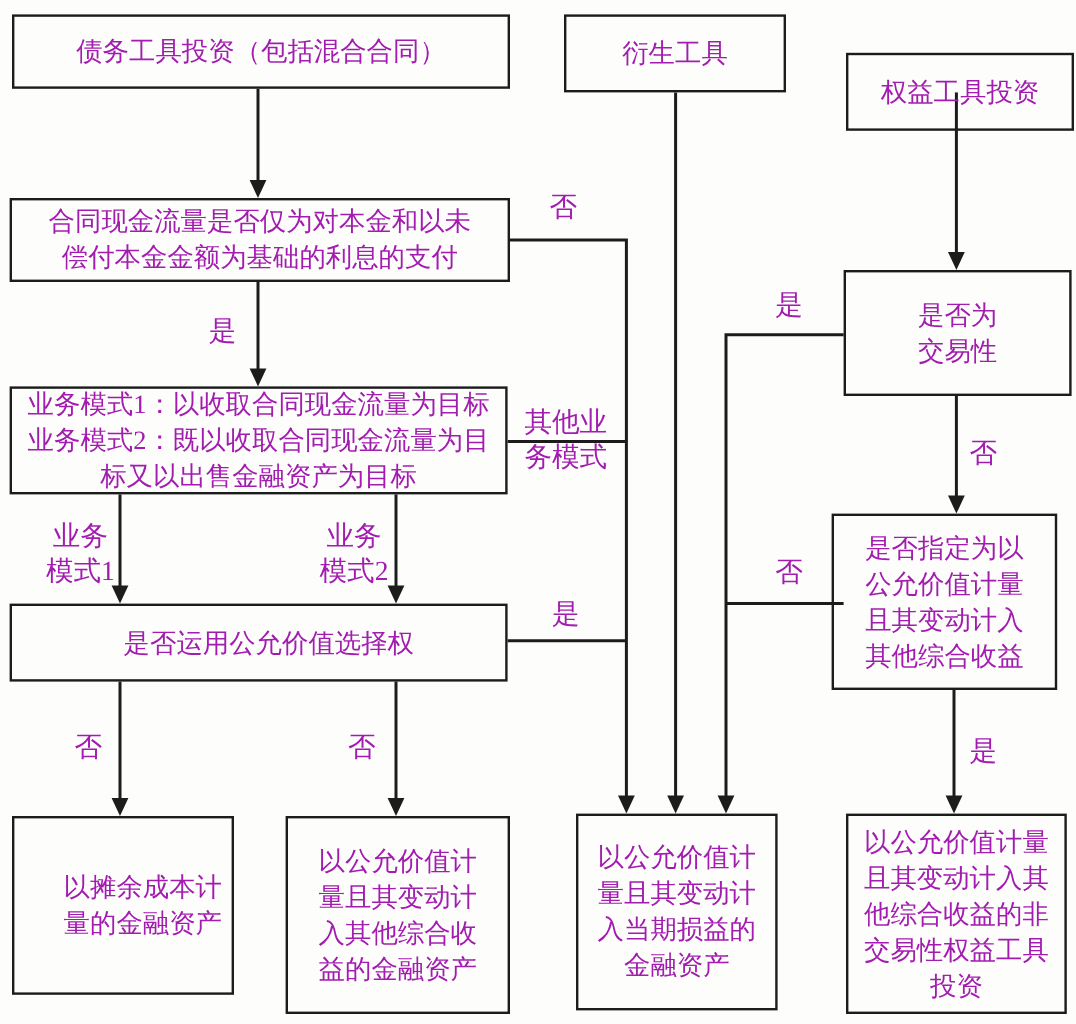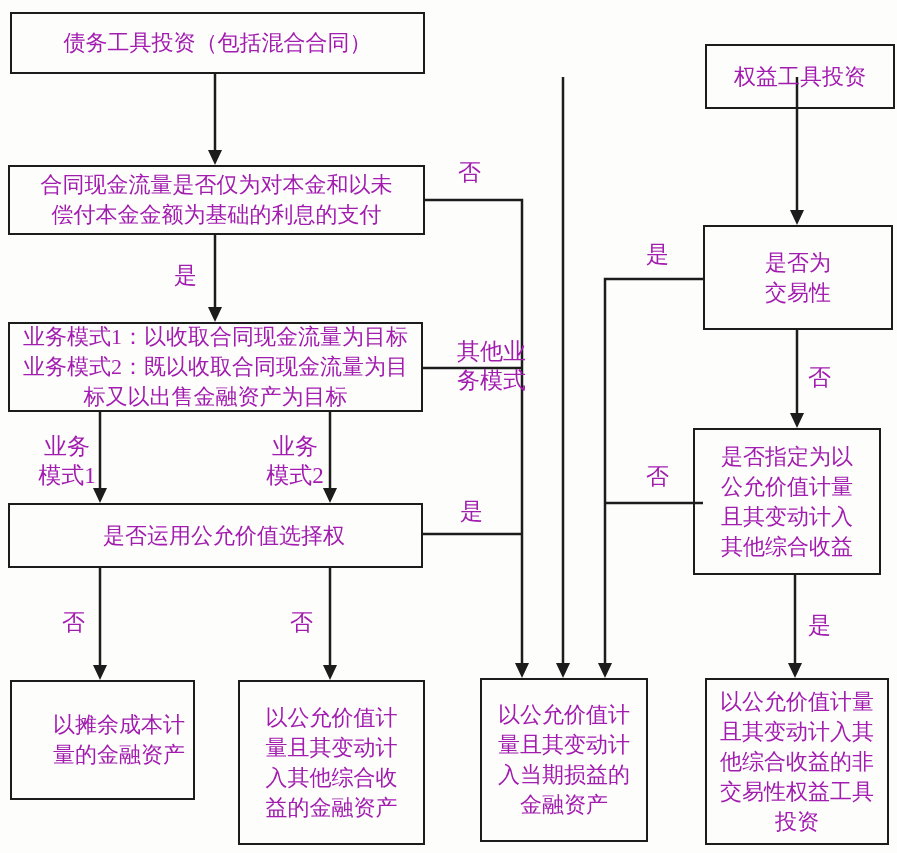--- a/index.html
+++ b/index.html
@@ -77,41 +77,42 @@
       <path d="M556 663 L570 663 L563 678 Z"></path>
       <path d="M598 663 L612 663 L605 678 Z"></path>
       <path d="M790 210 L804 210 L797 225 Z"></path>
       <path d="M790 413 L804 413 L797 428 Z"></path>
       <path d="M788 663 L802 663 L795 678 Z"></path>
     </g>
   </svg>
 
   <div class="node" style="left:10px;top:12px;width:415px;height:62px;">债务工具投资（包括混合合同）</div>
 
+  <div class="node" style="left:470px;top:12px;width:185px;height:65px;">衍生工具</div>
 
   <div class="node" style="left:705px;top:12px;width:190px;height:65px;margin-top:32px;">权益工具投资</div>
 
   <div class="node" style="left:8px;top:165px;width:417px;height:70px;">合同现金流量是否仅为对本金和以未
 偿付本金金额为基础的利息的支付</div>
 
   <div class="node" style="left:8px;top:322px;width:415px;height:90px;">业务模式1：以收取合同现金流量为目标
 业务模式2：既以收取合同现金流量为目
 标又以出售金融资产为目标</div>
 
   <div class="node" style="left:8px;top:503px;width:415px;height:65px;padding-left:20px;">是否运用公允价值选择权</div>
 
   <div class="node" style="left:703px;top:225px;width:190px;height:105px;">是否为
 交易性</div>
 
   <div class="node" style="left:693px;top:428px;width:188px;height:147px;">是否指定为以
 公允价值计量
 且其变动计入
 其他综合收益</div>
 
-  <div class="node" style="left:10px;top:680px;width:185px;height:120px;padding-left:36px;">以摊余成本计
+  <div class="node" style="left:10px;top:680px;width:185px;height:149px;padding-left:36px;">以摊余成本计
 量的金融资产</div>
 
   <div class="node" style="left:238px;top:680px;width:187px;height:165px;">以公允价值计
 量且其变动计
 入其他综合收
 益的金融资产</div>
 
   <div class="node" style="left:480px;top:678px;width:168px;height:164px;">以公允价值计
 量且其变动计
 入当期损益的
@@ -120,21 +121,21 @@
   <div class="node" style="left:705px;top:678px;width:184px;height:167px;">以公允价值计量
 且其变动计入其
 他综合收益的非
 交易性权益工具
 投资</div>
 
   <div class="elabel" style="left:458px;top:158px;">否</div>
 
   <div class="elabel" style="left:174px;top:261px;">是</div>
 
-  <div class="elabel" style="left:437px;top:337px;margin-left:20px;">其他业
+  <div class="elabel" style="left:437px;top:337px;">其他业
 务模式</div>
 
   <div class="elabel" style="left:30px;top:432px;width:74px;">业务
 模式1</div>
 
   <div class="elabel" style="left:258px;top:432px;width:74px;">业务
 模式2</div>
 
   <div class="elabel" style="left:460px;top:497px;">是</div>
 

